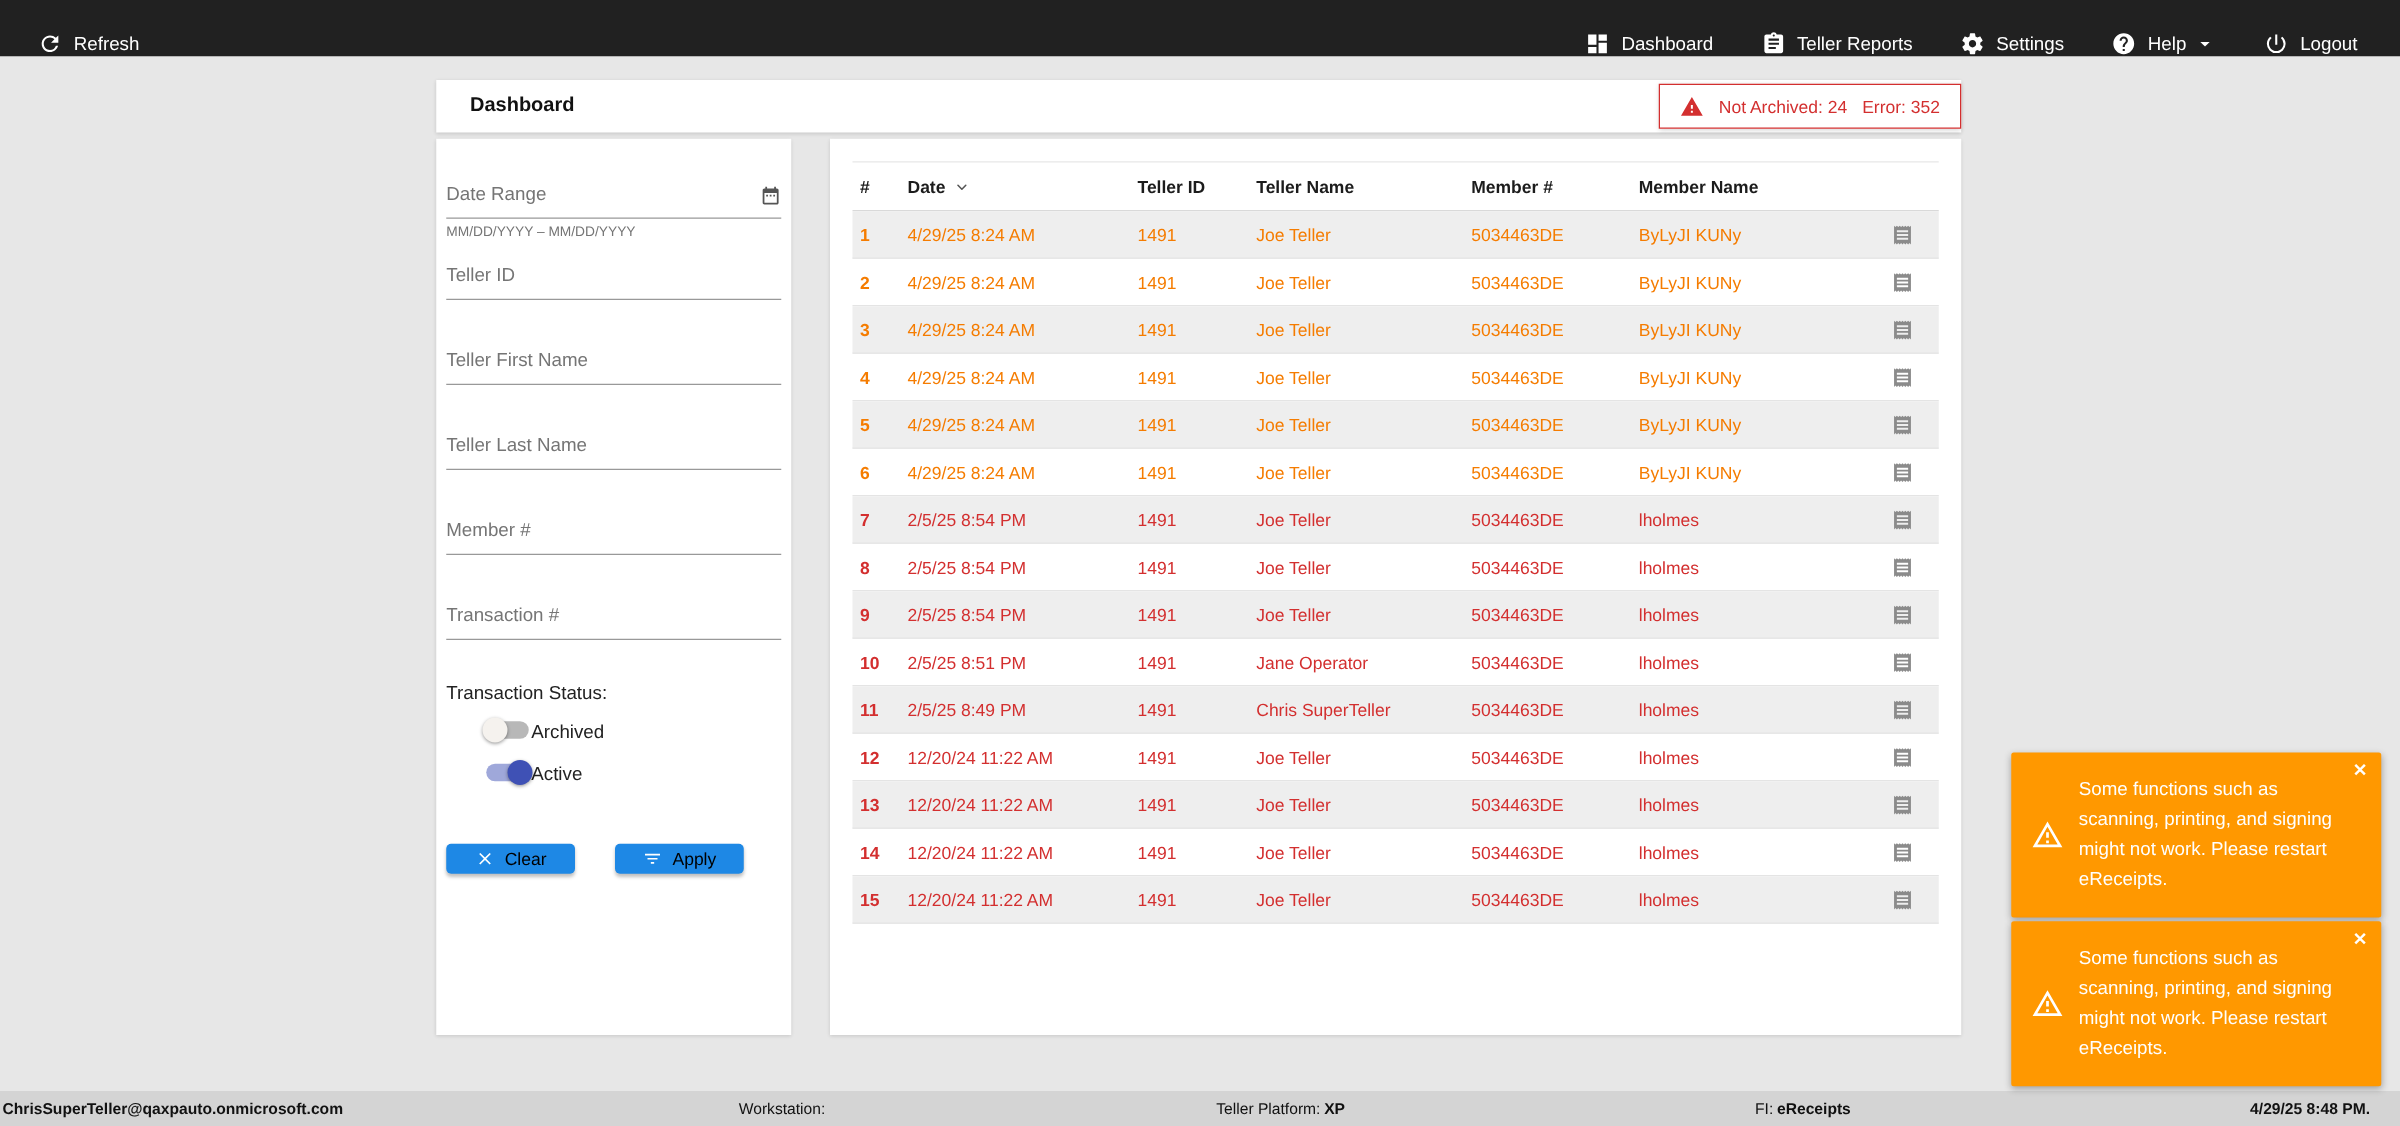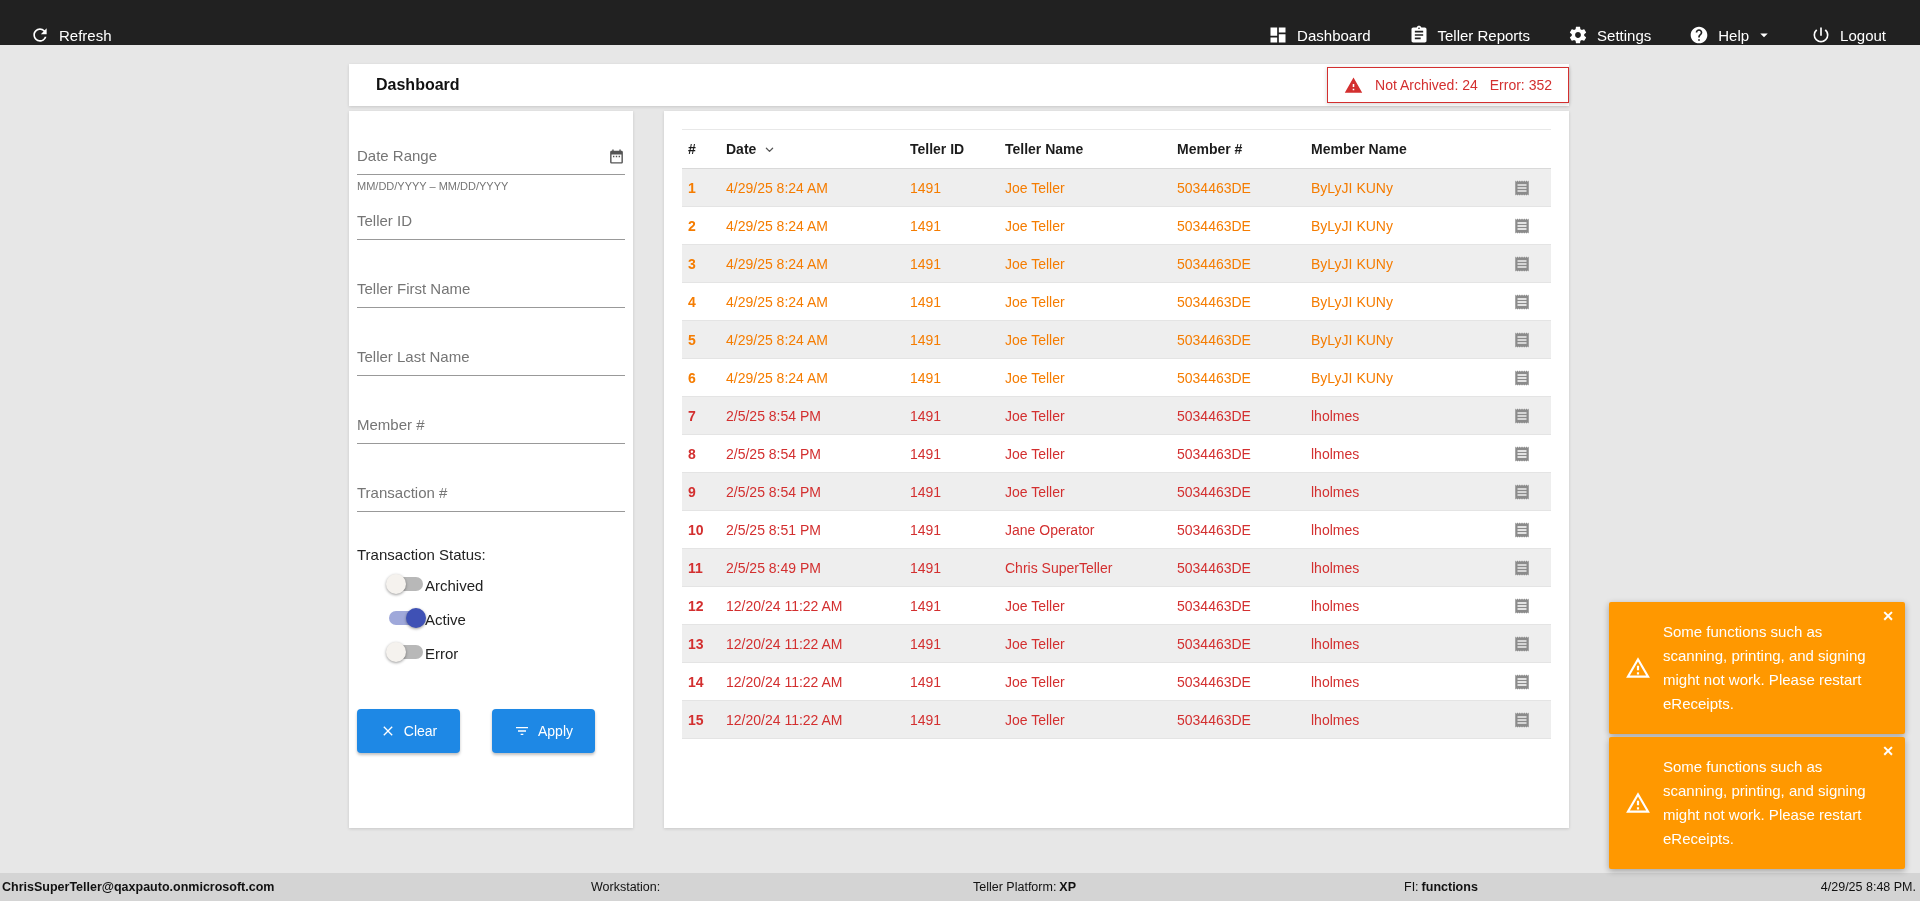--- a/index.html
+++ b/index.html
@@ -66,21 +66,21 @@
   .switch .thumb {
     position:absolute; width:20px; height:20px; border-radius:50%;
     background:#f5f2ee; top:-3px; left:-3px; box-shadow:0 1px 3px rgba(0,0,0,.4);
   }
   .switch.on { background:var(--toggle_on_track,#9fa8da); }
   .switch.on .thumb { left:17px; background:var(--toggle_on,#3f51b5); }
 
   .btn-row { display:flex; gap:32px; margin-top:30px; }
   .btn {
     display:flex; align-items:center; justify-content:center; gap:8px;
-    width:103px; height:44px; background:var(--blue,#1e88e5); color:#ffffff;
+    width:103px; height:24px; background:var(--blue,#1e88e5); color:#000000;
     border:0; border-radius:4px; font-size:14px; font-family:inherit; cursor:pointer;
     box-shadow:0 2px 3px rgba(0,0,0,.25);
   }
   .btn svg { width:16px; height:16px; fill:#fff; }
 
   
   .table-card {
     flex:1; height:717px; background:#fff; box-shadow:0 1px 3px rgba(0,0,0,.14);
     padding:18px 18px 0;
   }
@@ -131,21 +131,21 @@
   
   .statusbar {
     position:fixed; bottom:0; left:0; width:1920px; height:28px;
     background:#d4d4d4; font-size:12.5px; color:#111;
   }
   .sb { position:absolute; top:50%; transform:translateY(-50%); white-space:nowrap; }
   .sb.user { left:2px; font-weight:bold; }
   .sb.ws { left:591px; }
   .sb.tp { left:973px; }
   .sb.fi { left:1404px; }
-  .sb.dt { right:4px; font-weight:normal; }
+  .sb.dt { right:24px; font-weight:bold; }
   .sb b { margin-left:3px; }
 </style>
 </head>
 <body>
 
 <header class="topbar">
   <div class="nav-item">
     <span>
       <svg viewBox="0 0 24 24">
           <path d="M17.65 6.35A7.96 7.96 0 0 0 12 4c-4.42 0-7.99 3.58-7.99 8s3.57 8 7.99 8c3.73 0 6.84-2.55 7.73-6h-2.08A5.99 5.99 0 0 1 12 18c-3.31 0-6-2.69-6-6s2.69-6 6-6c1.66 0 3.14.69 4.22 1.78L13 11h7V4l-2.35 2.35z"></path>
@@ -240,26 +240,20 @@
           <span class="thumb"></span>
         </span>
       <span class="t-label">Archived</span>
     </div>
     <div class="toggle-row">
       <span class="switch on">
           <span class="thumb"></span>
         </span>
       <span class="t-label">Active</span>
     </div>
-    <div class="toggle-row">
-      <span class="switch">
-          <span class="thumb"></span>
-        </span>
-      <span class="t-label">Error</span>
-    </div>
 
     <div class="btn-row">
       <button class="btn">
         <svg viewBox="0 0 24 24">
             <path d="M19 6.41 17.59 5 12 10.59 6.41 5 5 6.41 10.59 12 5 17.59 6.41 19 12 13.41 17.59 19 19 17.59 13.41 12z"></path>
           </svg>
         <span>Clear</span>
       </button>
       <button class="btn">
         <svg viewBox="0 0 24 24">
@@ -519,15 +513,15 @@
     </span>
     <div class="toast-msg">Some functions such as scanning, printing, and signing might not work. Please restart eReceipts.</div>
     <span class="toast-close">✕</span>
   </div>
 </div>
 
 <footer class="statusbar">
   <span class="sb user">ChrisSuperTeller@qaxpauto.onmicrosoft.com</span>
   <span class="sb ws">Workstation:</span>
   <span class="sb tp"><span>Teller Platform:</span><b>XP</b></span>
-  <span class="sb fi"><span>FI:</span><b>functions</b></span>
+  <span class="sb fi"><span>FI:</span><b>eReceipts</b></span>
   <span class="sb dt">4/29/25 8:48 PM.</span>
 </footer>
 
 </body></html>

